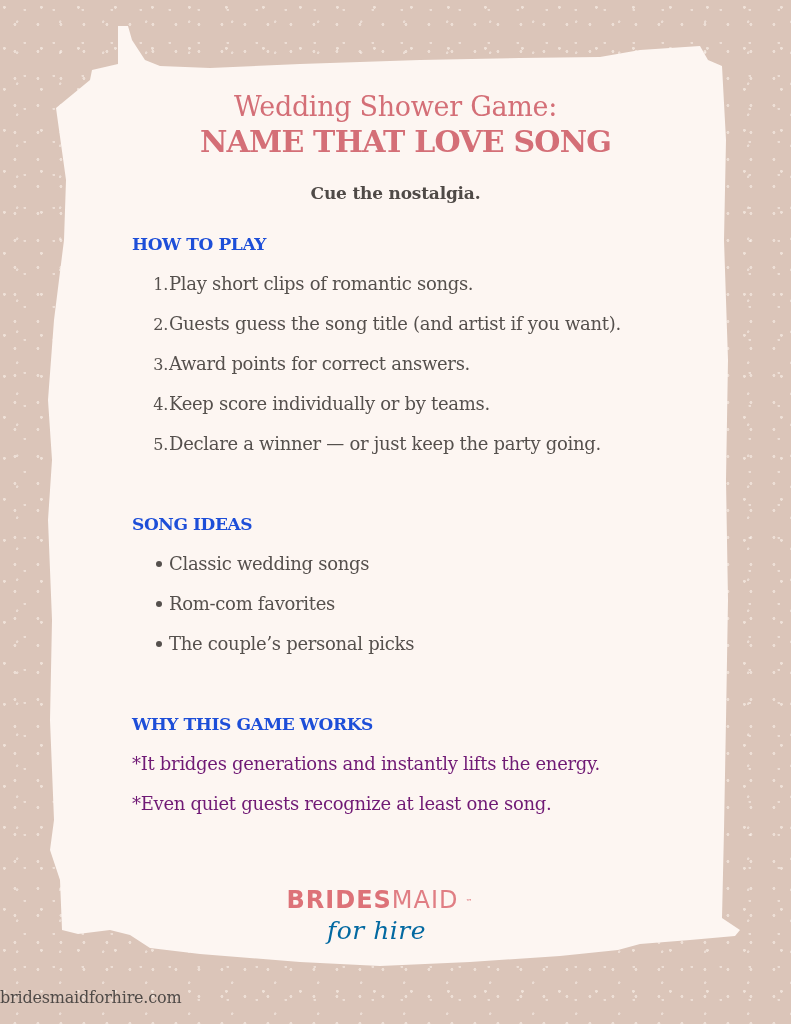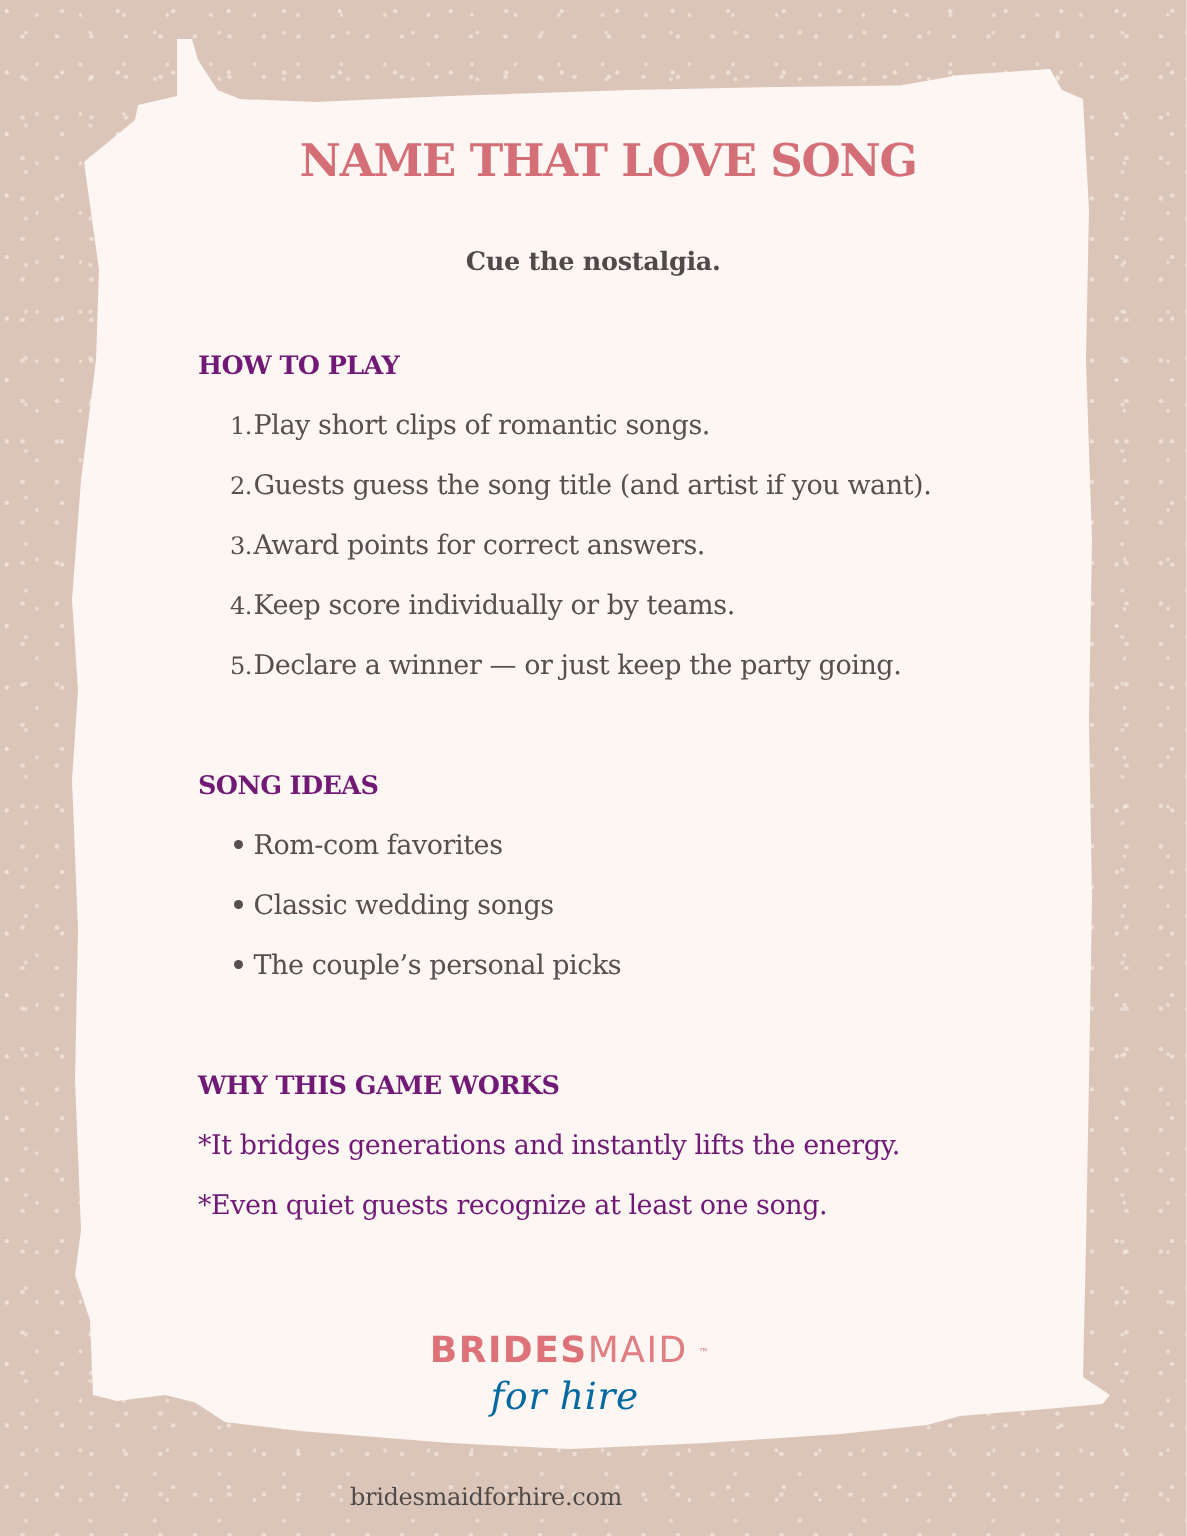--- a/index.html
+++ b/index.html
@@ -52,28 +52,28 @@
       font-size: 27px; line-height: 34px; font-weight: normal;
       letter-spacing: -0.3px;
     }
     .title-line2 {
       font-family: "DejaVu Serif", serif;
       font-size: 30px; line-height: 36px; font-weight: bold;
       letter-spacing: -0.8px;
       margin-left: 20px;
     }
     .tagline {
-      position: absolute; left: 0; width: 791px; top: 165px;
+      position: absolute; left: 0; width: 791px; top: 183px;
       text-align: center;
       font-size: 17px; font-weight: bold; color: #4f4a47;
       letter-spacing: -0.2px;
     }
     .section-heading {
       position: absolute; left: 132px;
-      font-size: 17px; font-weight: bold; color: #701a75;
+      font-size: 17px; font-weight: bold; color: #1d4ed8;
       letter-spacing: -0.4px;
     }
     .list {
       position: absolute; left: 150px;
       list-style: none;
     }
     .list li {
       display: flex; align-items: baseline;
       height: 40px; line-height: 40px;
       font-size: 18px; color: #55504d;
@@ -123,33 +123,34 @@
     .logo-script {
       font-family: "DejaVu Serif", serif;
       font-style: italic;
       font-size: 25px; line-height: 30px;
       color: #0369a1;
       margin-top: 2px;
       letter-spacing: 0.5px;
     }
     .website {
       position: absolute; left: 0; width: 648px; top: 988px;
-      text-align: center;
+      text-align: left;
       font-size: 16px; color: #4f4a47; letter-spacing: -0.2px;
     }
   </style>
 </head>
 <body>
 
 <div class="speckles"></div>
 <div class="panel"></div>
 
 <div class="content">
 
   <div class="title-wrap">
+    <div class="title-line1">Wedding Shower Game:</div>
     <div class="title-line2">NAME THAT LOVE SONG</div>
   </div>
   <div class="tagline">Cue the nostalgia.</div>
 
   <div class="section-heading" style="top:234px;">HOW TO PLAY</div>
   <ol class="list" style="top:264px;">
     <li>
       <span class="num">1.</span>
       <span>Play short clips of romantic songs.</span>
     </li>
@@ -168,25 +169,25 @@
     <li>
       <span class="num">5.</span>
       <span>Declare a winner — or just keep the party going.</span>
     </li>
   </ol>
 
   <div class="section-heading" style="top:514px;">SONG IDEAS</div>
   <ul class="list" style="top:544px;">
     <li>
       <span class="bullet"></span>
+      <span>Classic wedding songs</span>
+    </li>
+    <li>
+      <span class="bullet"></span>
       <span>Rom-com favorites</span>
-    </li>
-    <li>
-      <span class="bullet"></span>
-      <span>Classic wedding songs</span>
     </li>
     <li>
       <span class="bullet"></span>
       <span>The couple’s personal picks</span>
     </li>
   </ul>
 
   <div class="section-heading" style="top:714px;">WHY THIS GAME WORKS</div>
   <div class="notes">
     <p>*It bridges generations and instantly lifts the energy.</p>

